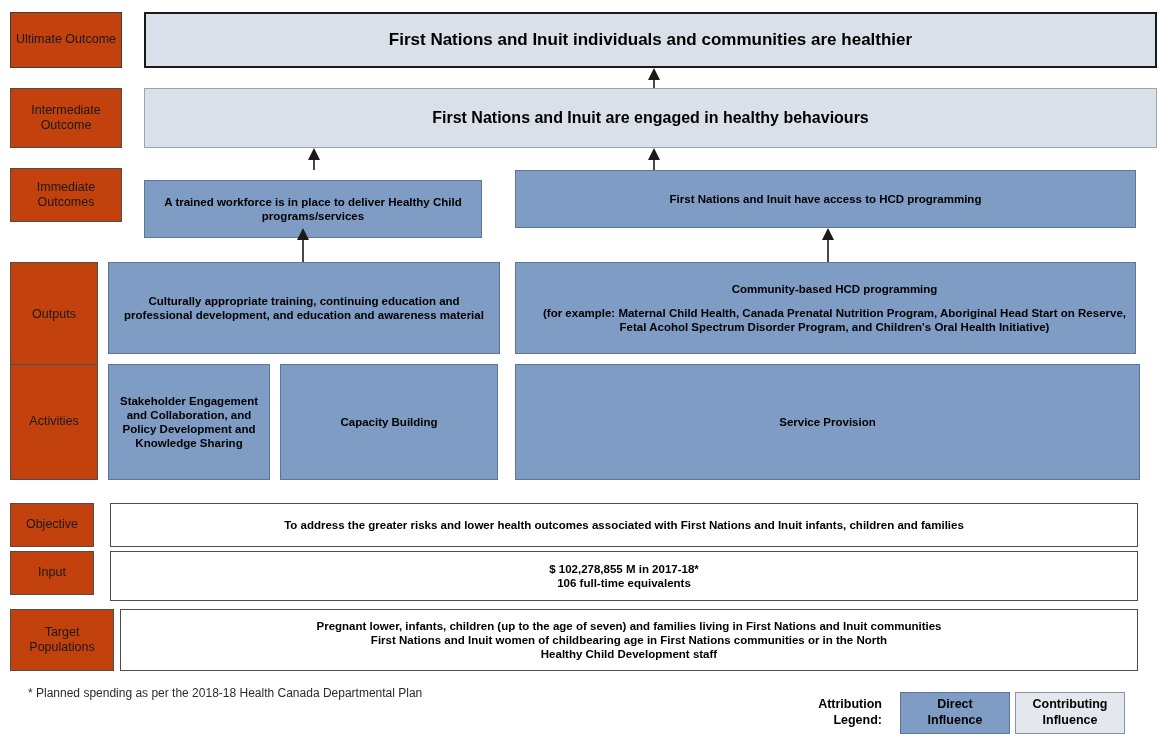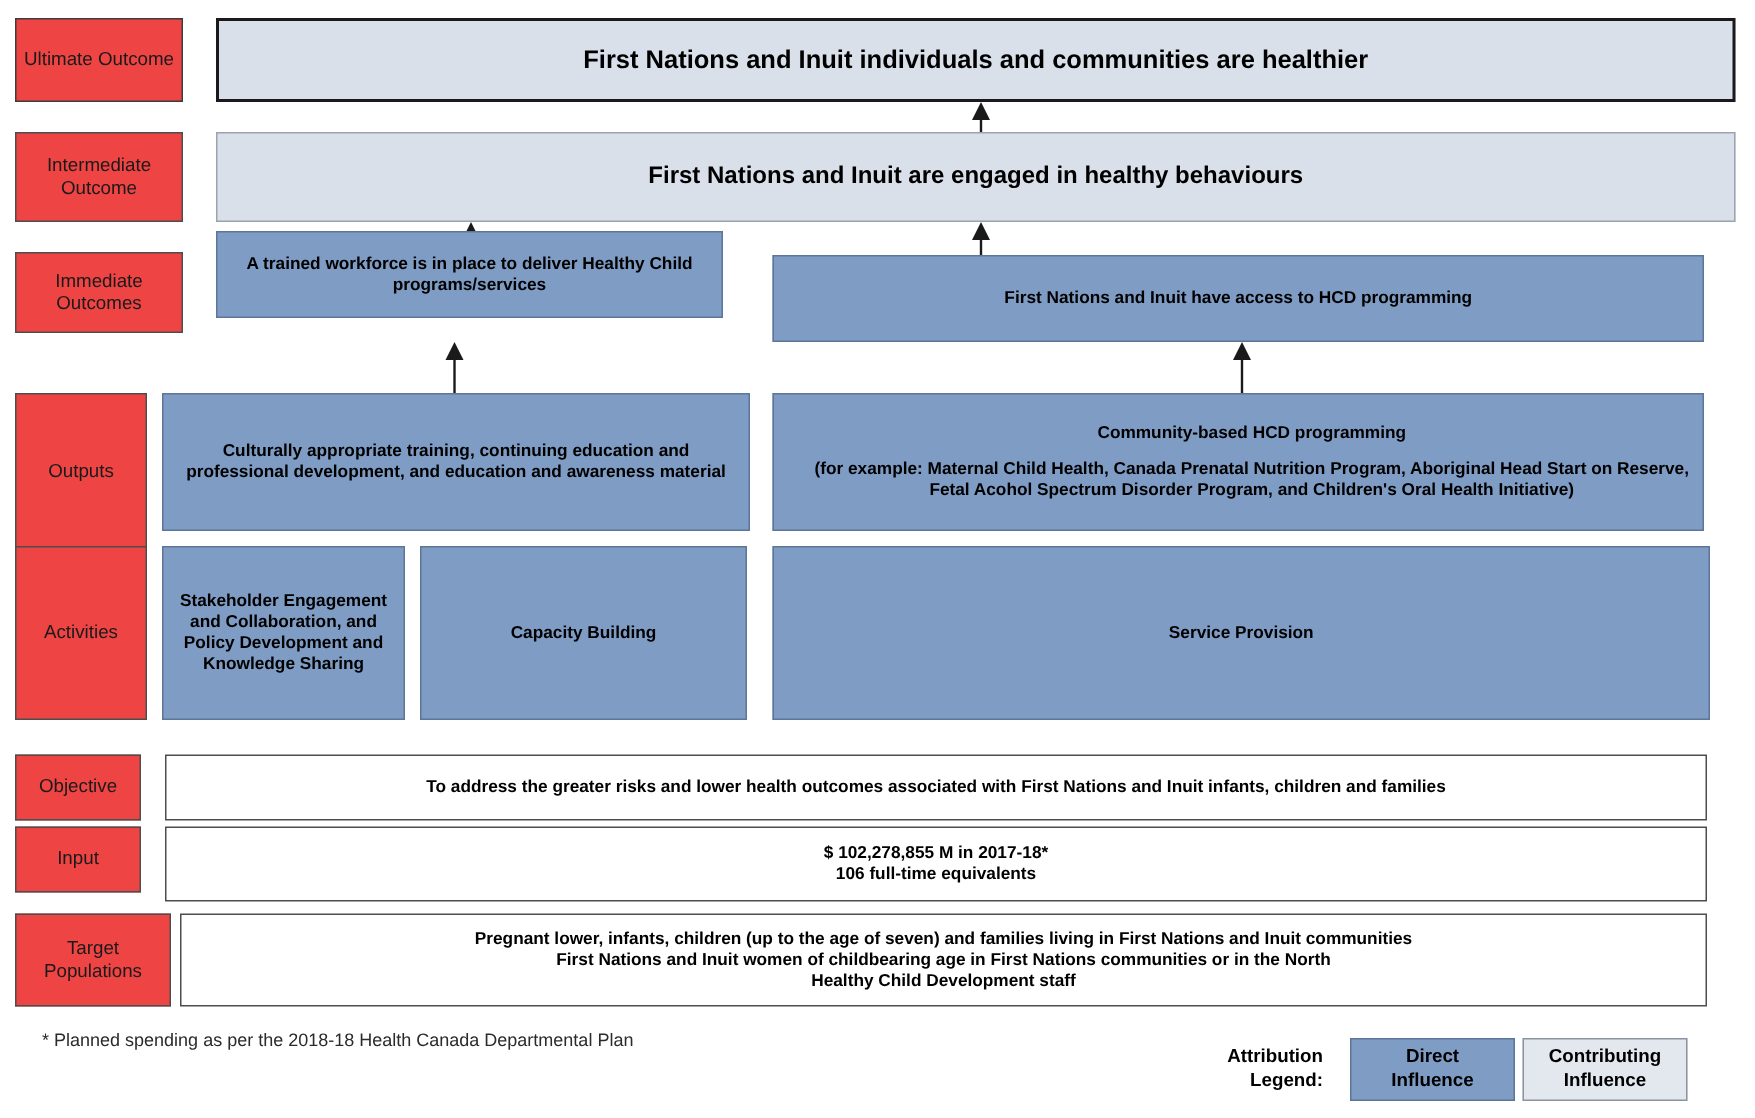--- a/index.html
+++ b/index.html
@@ -23,21 +23,21 @@
     position: absolute;
     box-sizing: border-box;
     display: flex;
     align-items: center;
     justify-content: center;
     text-align: center;
     line-height: 1.22;
   }
   
   .label-box {
-    background: #ef4444;
+    background: #c2410c;
     border: 1px solid #4d4d4d;
     font-size: 12.5px;
     font-weight: 400;
     color: #1a1a1a;
     padding: 2px 4px;
     text-align: center;
   }
   .label-box.thick {
     border: 1px solid #3d3d3d;
   }
@@ -182,21 +182,21 @@
       <polygon points="9,0 3,12 15,12" fill="#1a1a1a"></polygon>
     </svg>
   </div>
   <div class="arrow" style="left:645px; top:148px;">
     <svg width="18" height="22" viewBox="0 0 18 22">
       <line x1="9" y1="22" x2="9" y2="9" stroke="#1a1a1a" stroke-width="1.6"></line>
       <polygon points="9,0 3,12 15,12" fill="#1a1a1a"></polygon>
     </svg>
   </div>
 
-  <div class="box blue-box" style="left:144px; top:154px; width:338px; height:58px;">
+  <div class="box blue-box" style="left:144px; top:180px; width:338px; height:58px;">
     <span class="boxinner">A trained workforce is in place to deliver Healthy Child programs/services</span>
   </div>
 
   <div class="box blue-box" style="left:515px; top:170px; width:621px; height:58px;justify-content:flex-end;">
     <span class="boxinner">First Nations and Inuit have access to HCD programming</span>
   </div>
 
   <div class="arrow" style="left:294px; top:228px;">
     <svg width="18" height="34" viewBox="0 0 18 34">
       <line x1="9" y1="34" x2="9" y2="9" stroke="#1a1a1a" stroke-width="1.6"></line>

